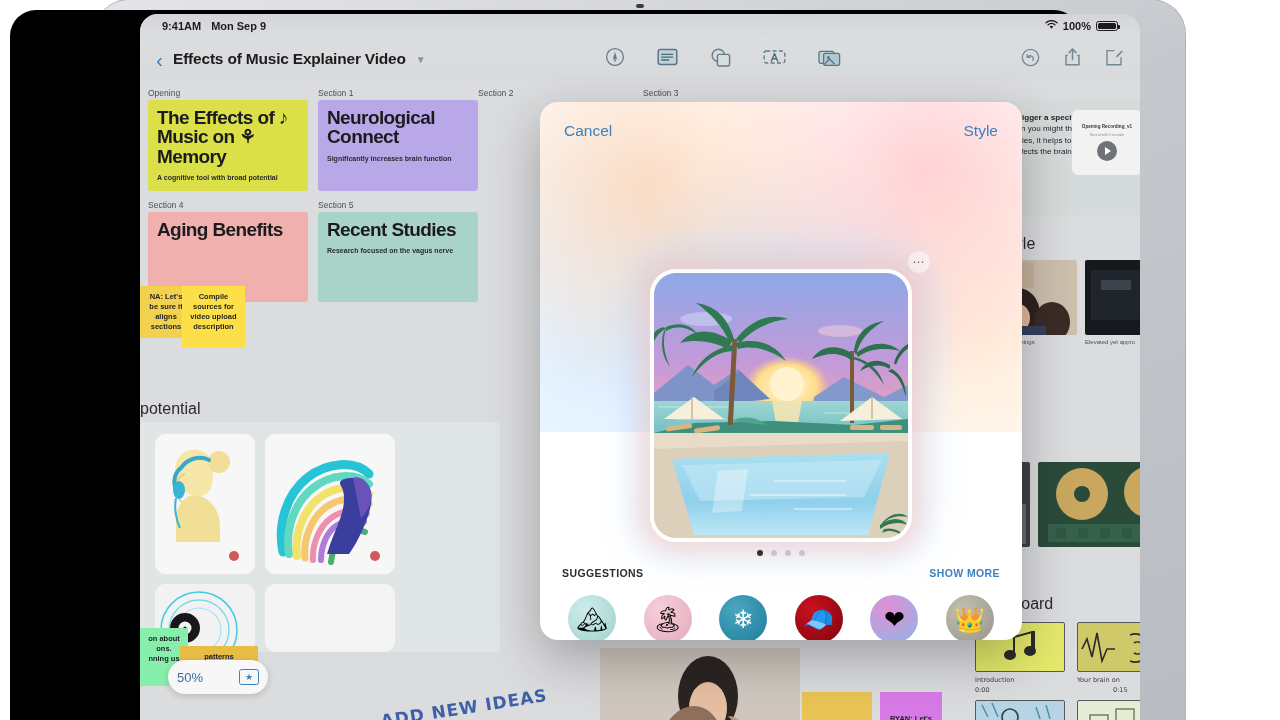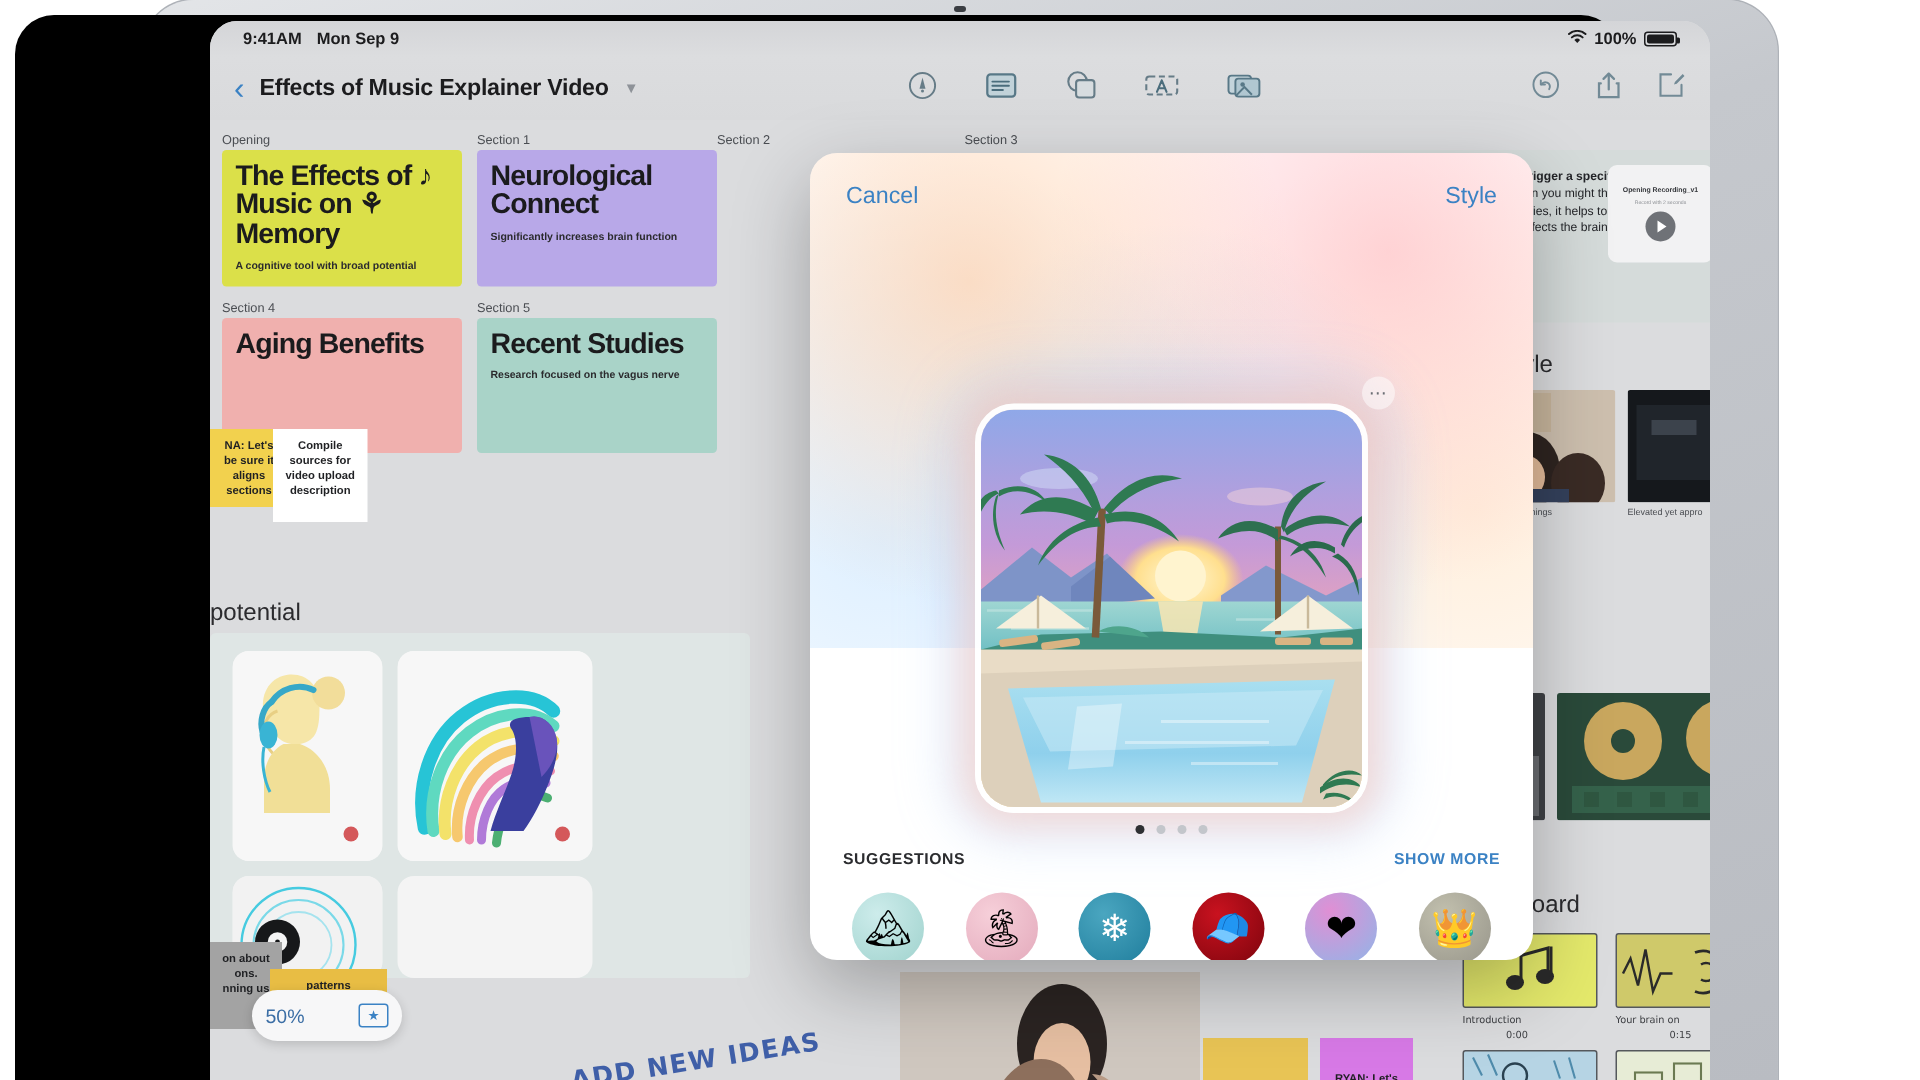--- a/index.html
+++ b/index.html
@@ -79,31 +79,31 @@
   .card{ position:absolute; border-radius:3px; padding:8px 9px; overflow:hidden;}
   .card h3{ font-size:19px; line-height:1.02; font-weight:bold; color:#1b1b1d; letter-spacing:-.6px;}
   .card p{ font-size:7px; line-height:1.25; color:#2b2b2e; margin-top:8px; font-weight:600;}
   .note{ position:absolute; font-size:7.5px; line-height:1.35; color:#1f2023; padding:6px; text-align:center; font-weight:600;}
 
   #c-open{ left:8px; top:20px; width:160px; height:91px; background:#dbe049;}
   #c-s1  { left:178px; top:20px; width:160px; height:91px; background:#b8a8e8;}
   #c-s4  { left:8px; top:132px; width:160px; height:90px; background:#f0b0ae;}
   #c-s5  { left:178px; top:132px; width:160px; height:90px; background:#a9d3c8;}
   #n-yellow{ left:0px; top:206px; width:52px; height:52px; background:#f2d14e;}
-  #n-blue  { left:42px; top:206px; width:63px; height:62px; background:#ffffff;}
+  #n-blue  { left:42px; top:206px; width:63px; height:62px; background:#fde047;}
 
   #illus-title{ position:absolute; left:0px; top:320px; font-size:16px; font-weight:500; color:#2b2b2e;}
   #illus-panel{ position:absolute; left:0px; top:342px; width:360px; height:230px; background:#dfe6e5; border-radius:4px;}
   .illus-card{ position:absolute; background:#f4f4f4; border-radius:11px; overflow:hidden;}
   #ill1{ left:15px; top:12px; width:100px; height:140px;}
   #ill2{ left:125px; top:12px; width:130px; height:140px;}
   #ill3{ left:15px; top:162px; width:100px; height:68px;}
   #ill4{ left:125px; top:162px; width:130px; height:68px;}
 
-  #n-purple{ left:0px; top:548px; width:48px; height:58px; background:#a3a3a3;}
+  #n-purple{ left:0px; top:548px; width:48px; height:58px; background:#86efac;}
   #n-gold  { left:40px; top:566px; width:78px; height:46px; background:#e8bd44;}
 
   #zoom-pill{
     position:absolute; left:28px; top:580px; width:100px; height:34px;
     background:#f7f7f8; border-radius:17px; display:flex; align-items:center;
     justify-content:space-between; padding:0 9px; box-shadow:0 2px 7px rgba(0,0,0,.16);
   }
   #zoom-value{ font-size:13px; color:#3b6ea5; font-weight:500;}
   #zoom-star{ width:20px;height:16px;border:1.3px solid #3b82c4;border-radius:2.5px;display:flex;align-items:center;justify-content:center;color:#3b82c4;font-size:9px;}
 
@@ -483,21 +483,21 @@
         </svg>
     </div>
     <div class="sbf" style="left:937px;top:542px;width:90px;height:50px;background:#cfc96a;">
       <svg width="90" height="50" viewBox="0 0 90 50">
           <path d="M4 26l5-10 5 18 5-24 5 28 5-12h8" stroke="#2a2a2a" stroke-width="1.6" fill="none"></path>
           <path d="M52 12a14 14 0 1 1 0 26" stroke="#2a2a2a" stroke-width="1.8" fill="none"></path>
           <path d="M56 20a6 6 0 1 1 0 10" stroke="#2a2a2a" stroke-width="1.6" fill="none"></path>
         </svg>
     </div>
     <span class="sbcap" style="left:835px;top:596px;">Introduction</span>
-    <span class="sbcap" style="left:864px;top:606px;">0:00</span>
+    <span class="sbcap" style="left:835px;top:606px;">0:00</span>
     <span class="sbcap" style="left:937px;top:596px;">Your brain on</span>
     <span class="sbcap" style="left:937px;top:606px;padding-left:36px;">0:15</span>
     <div class="sbf" style="left:835px;top:620px;width:90px;height:48px;background:#b6d4e4;">
       <svg width="90" height="48" viewBox="0 0 90 48">
           <circle cx="34" cy="16" r="8" stroke="#2a4150" stroke-width="1.6" fill="none"></circle>
           <path d="M22 46c0-12 6-18 12-18s12 6 12 18" stroke="#2a4150" stroke-width="1.6" fill="none"></path>
           <path d="M6 4l6 12M16 2l6 14M60 6l4 12M70 4l4 14" stroke="#4f8bab" stroke-width="1.4"></path>
         </svg>
     </div>
     <div class="sbf" style="left:937px;top:620px;width:90px;height:48px;background:#e7ecd6;">

